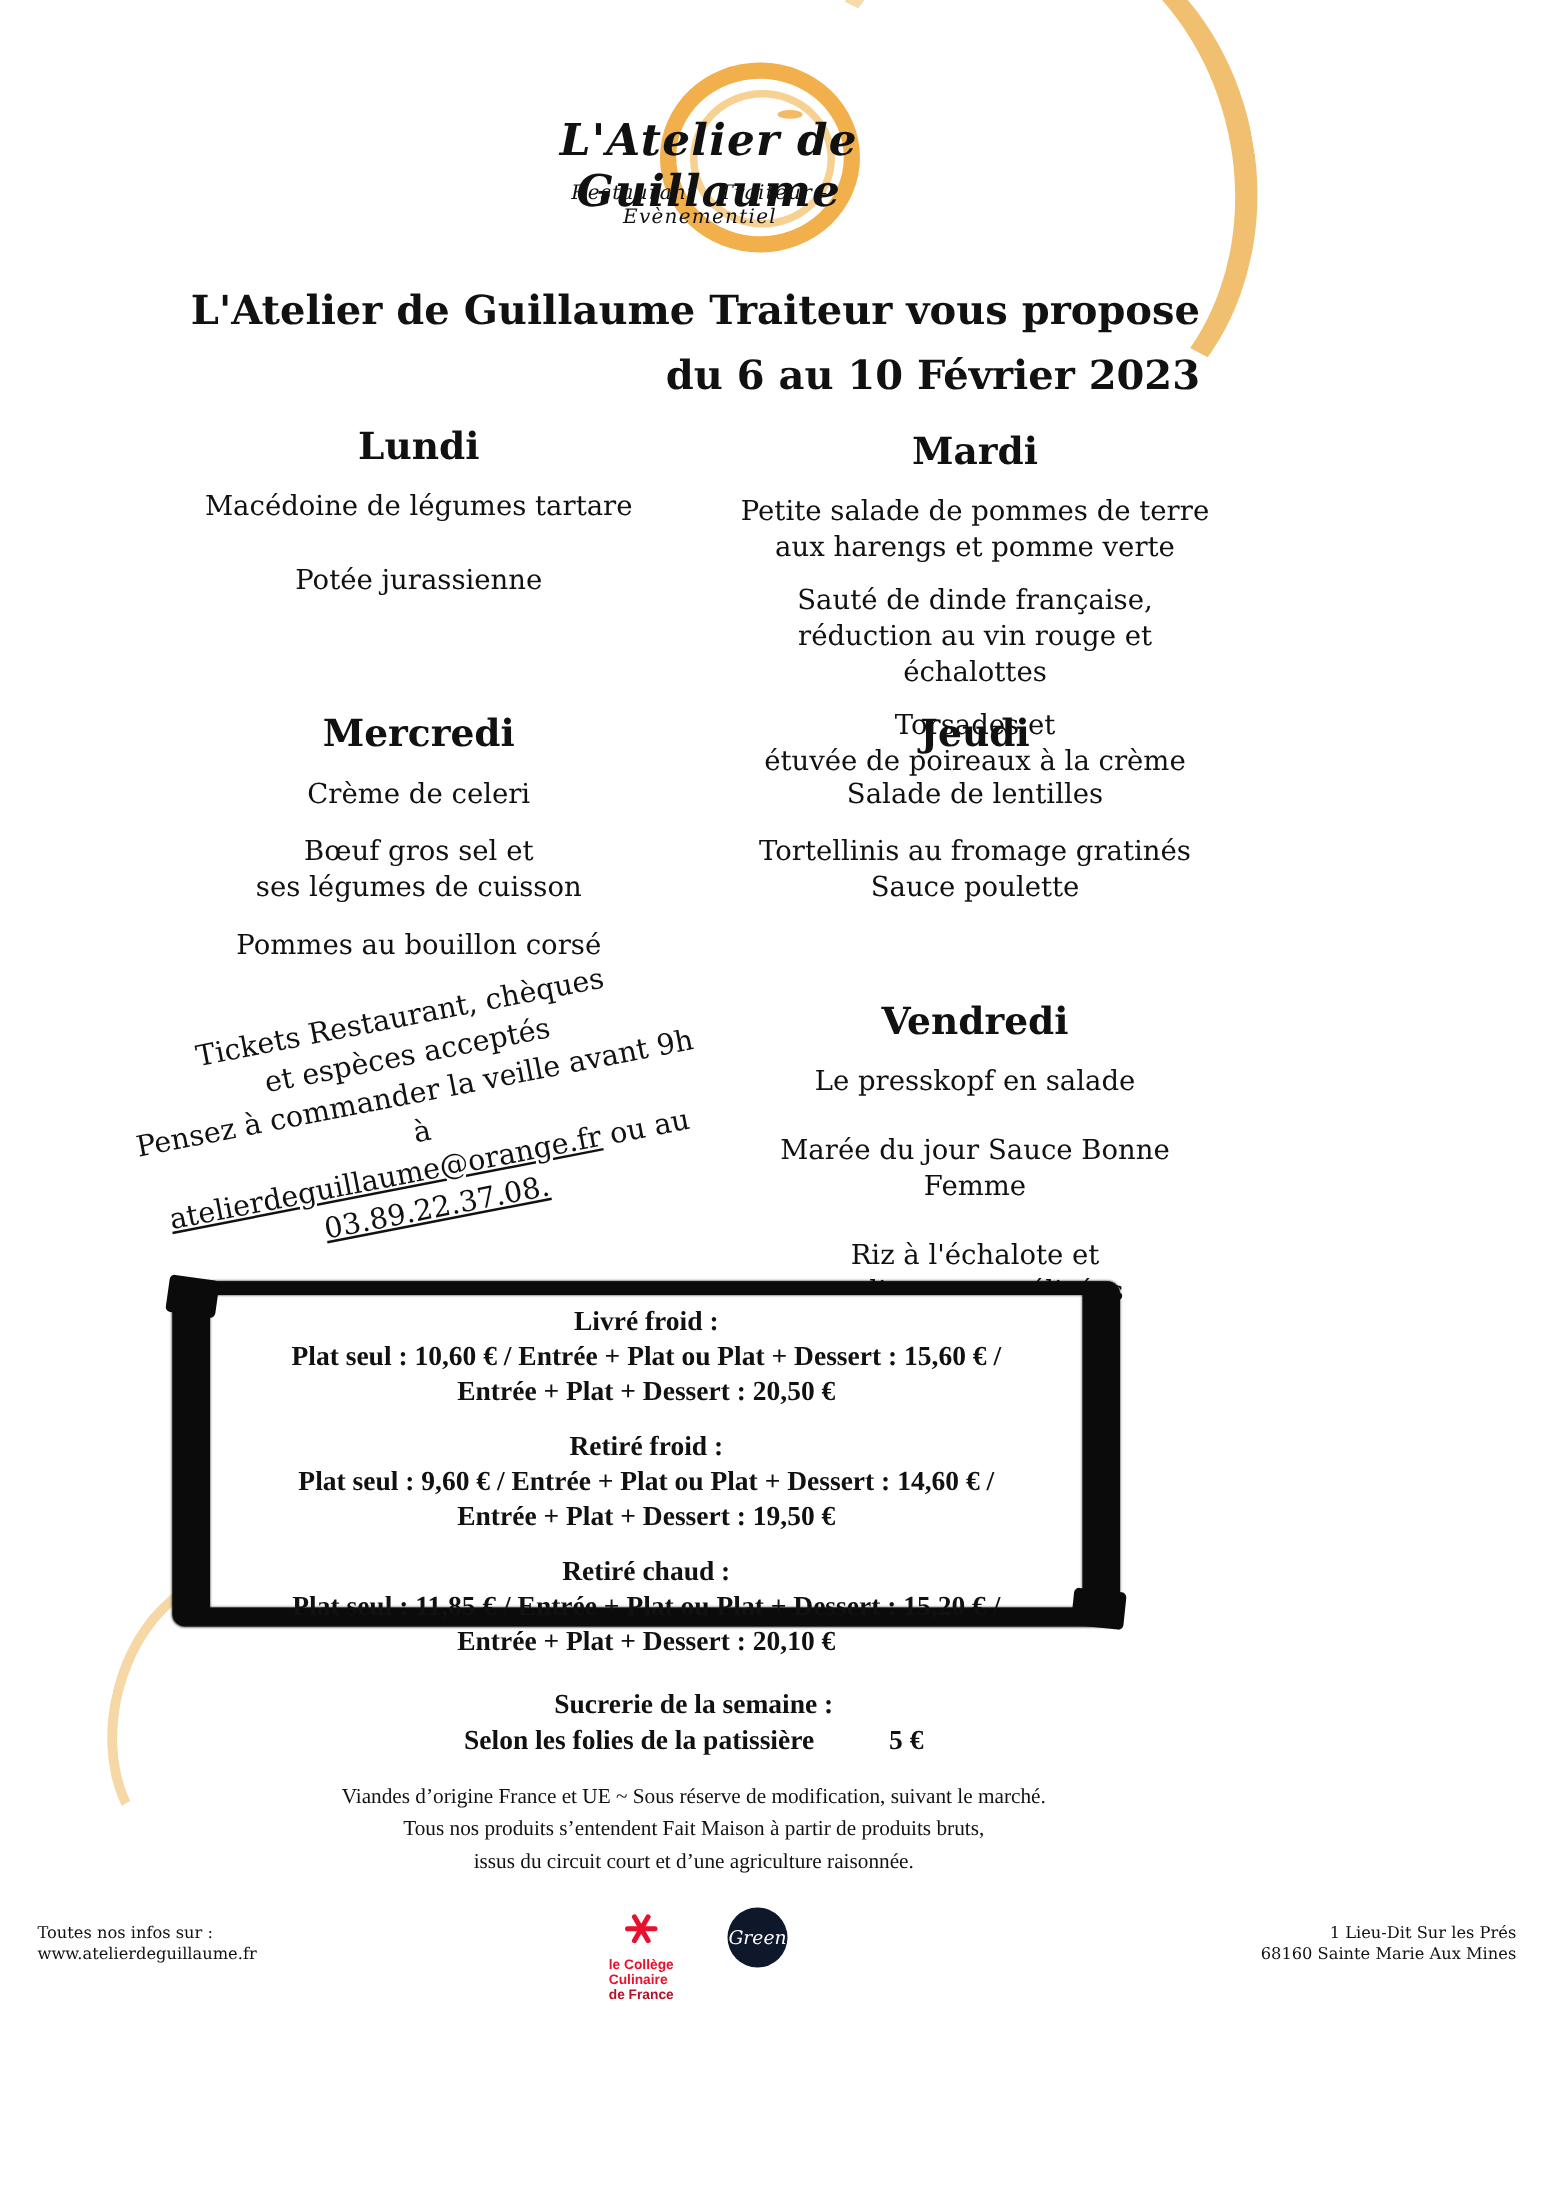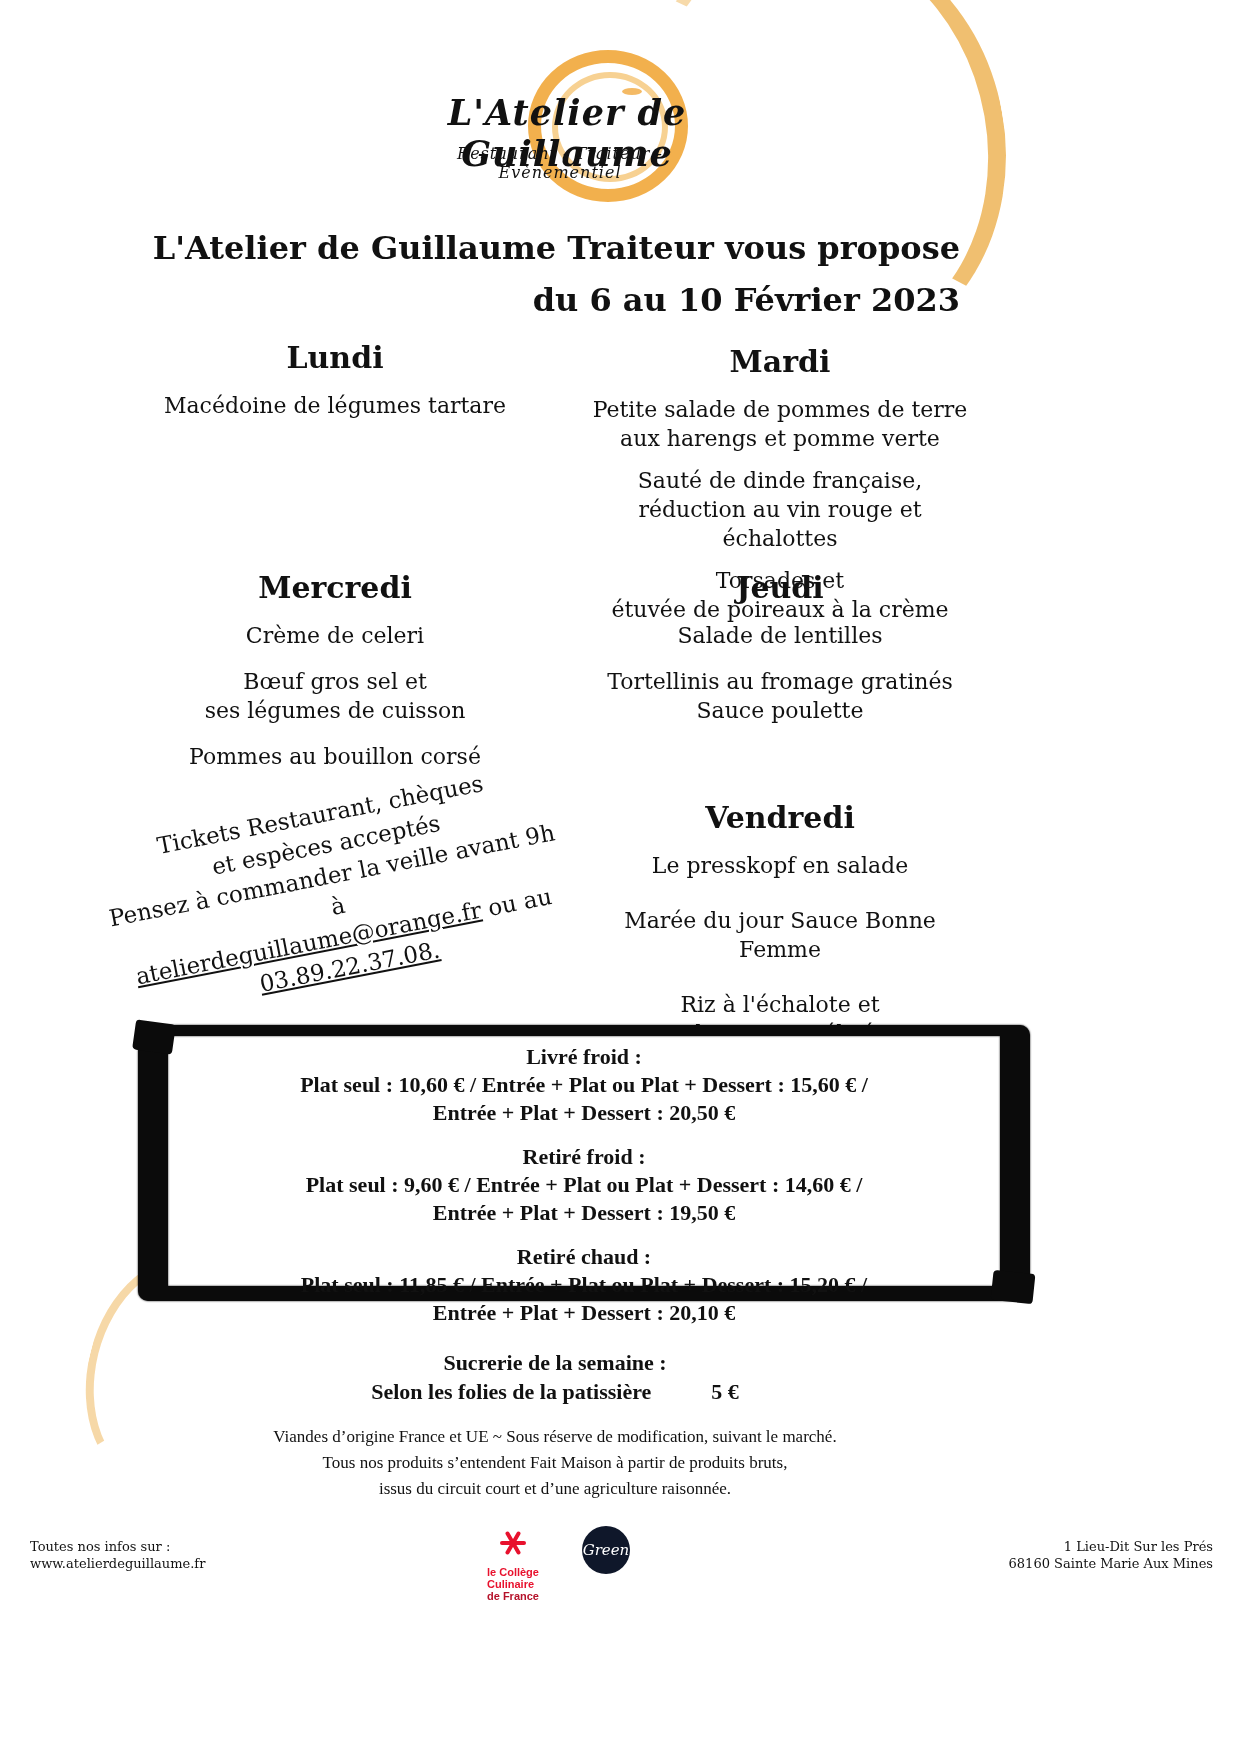--- a/index.html
+++ b/index.html
@@ -68,21 +68,21 @@
   
   .order-note {
     position:absolute; left:100px; top:798px; width:470px;
     transform:rotate(-11deg); text-align:center;
     font-size:23px; line-height:31px; z-index:2;
   }
   .order-note .u { text-decoration:underline; }
 
   
   .price-box {
-    position:absolute; left:138px; top:1025px; width:892px; height:276px;
+    position:absolute; left:138px; top:1025px; width:758px; height:276px;
     background:#fff; z-index:3;
     border-style:solid; border-color:#0b0b0b;
     border-top-width:11px; border-bottom-width:15px;
     border-left-width:30px; border-right-width:30px;
     border-radius:10px;
     box-shadow:0 0 2px #000, inset 0 0 2px #000;
   }
   .price-box::before {
     content:""; position:absolute; left:-34px; top:-14px; width:40px; height:30px;
     background:#0b0b0b; transform:rotate(8deg); border-radius:4px;
@@ -153,20 +153,23 @@
   <div class="main-title">
     <div>L'Atelier de Guillaume Traiteur vous propose</div>
     <div>du 6 au 10 Février 2023</div>
   </div>
 
   <div class="day lundi">
     <div class="day-name">Lundi</div>
     <div class="dish">
         <div>Macédoine de légumes tartare</div>
       </div>
+    <div class="dish">
+        <div>Potée jurassienne</div>
+      </div>
   </div>
 
   <div class="day mardi">
     <div class="day-name">Mardi</div>
     <div class="dish">
       <div>Petite salade de pommes de terre</div>
       <div>aux harengs et pomme verte</div>
     </div>
     <div class="dish">
       <div>Sauté de dinde française,</div>

